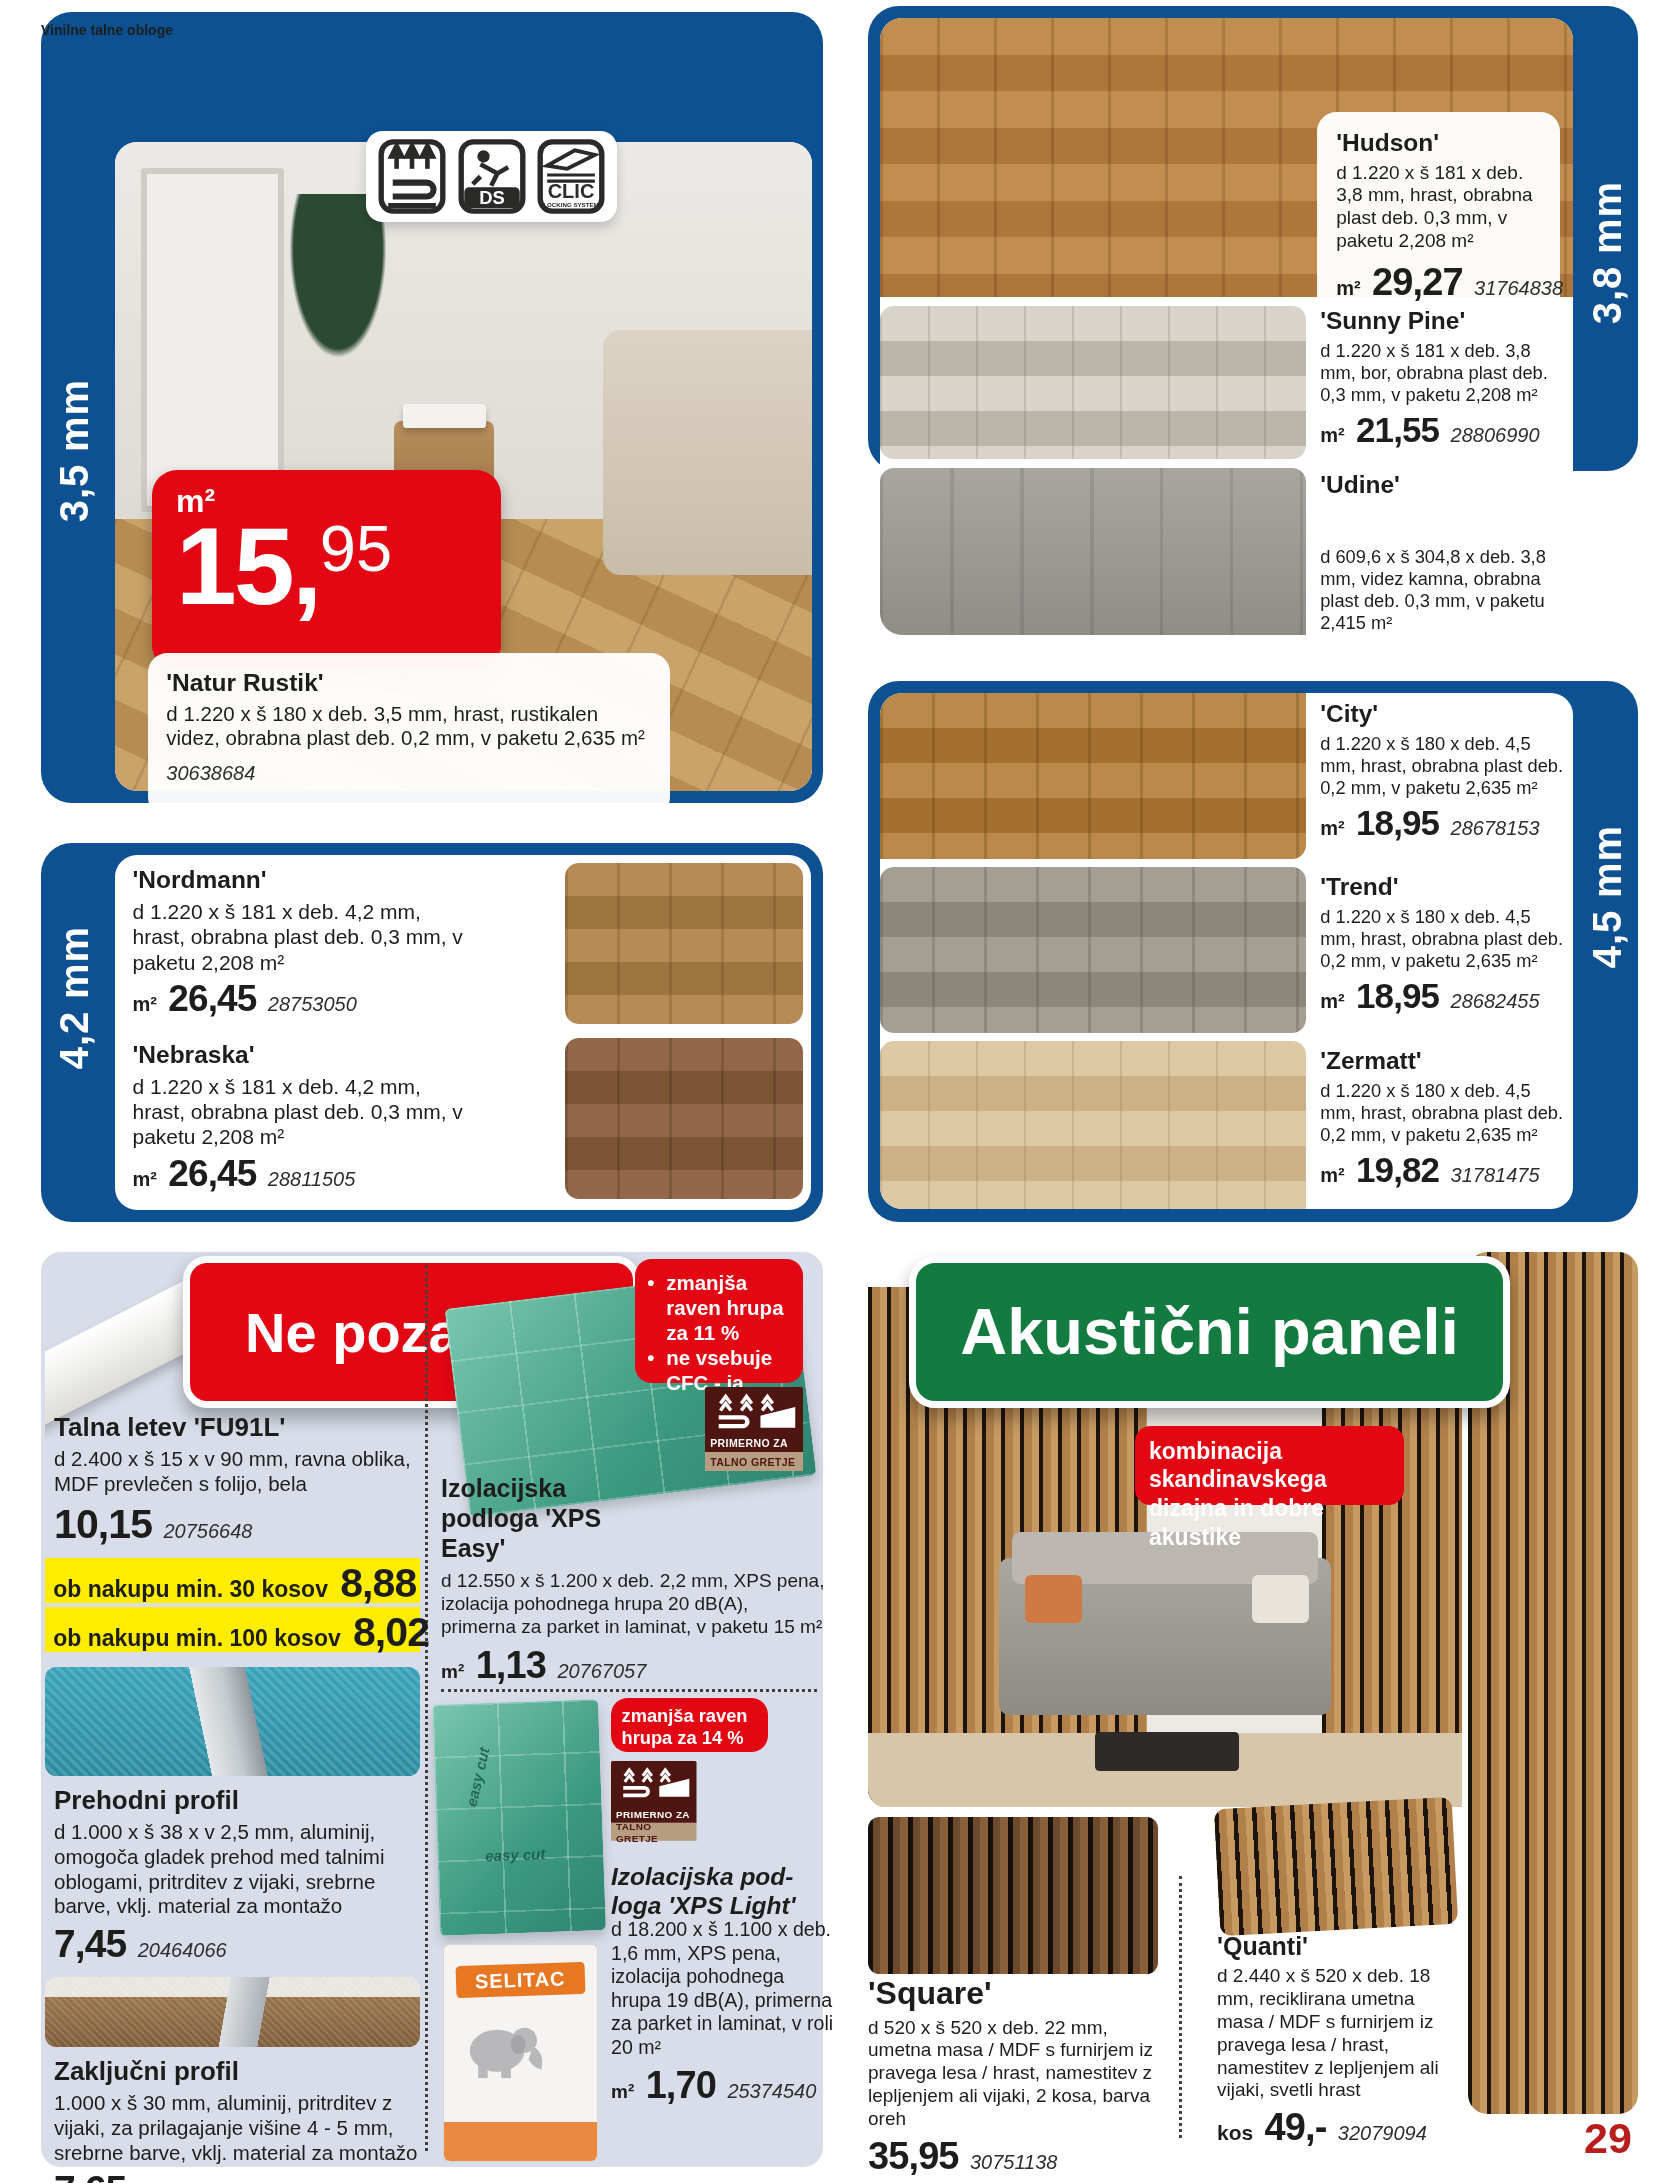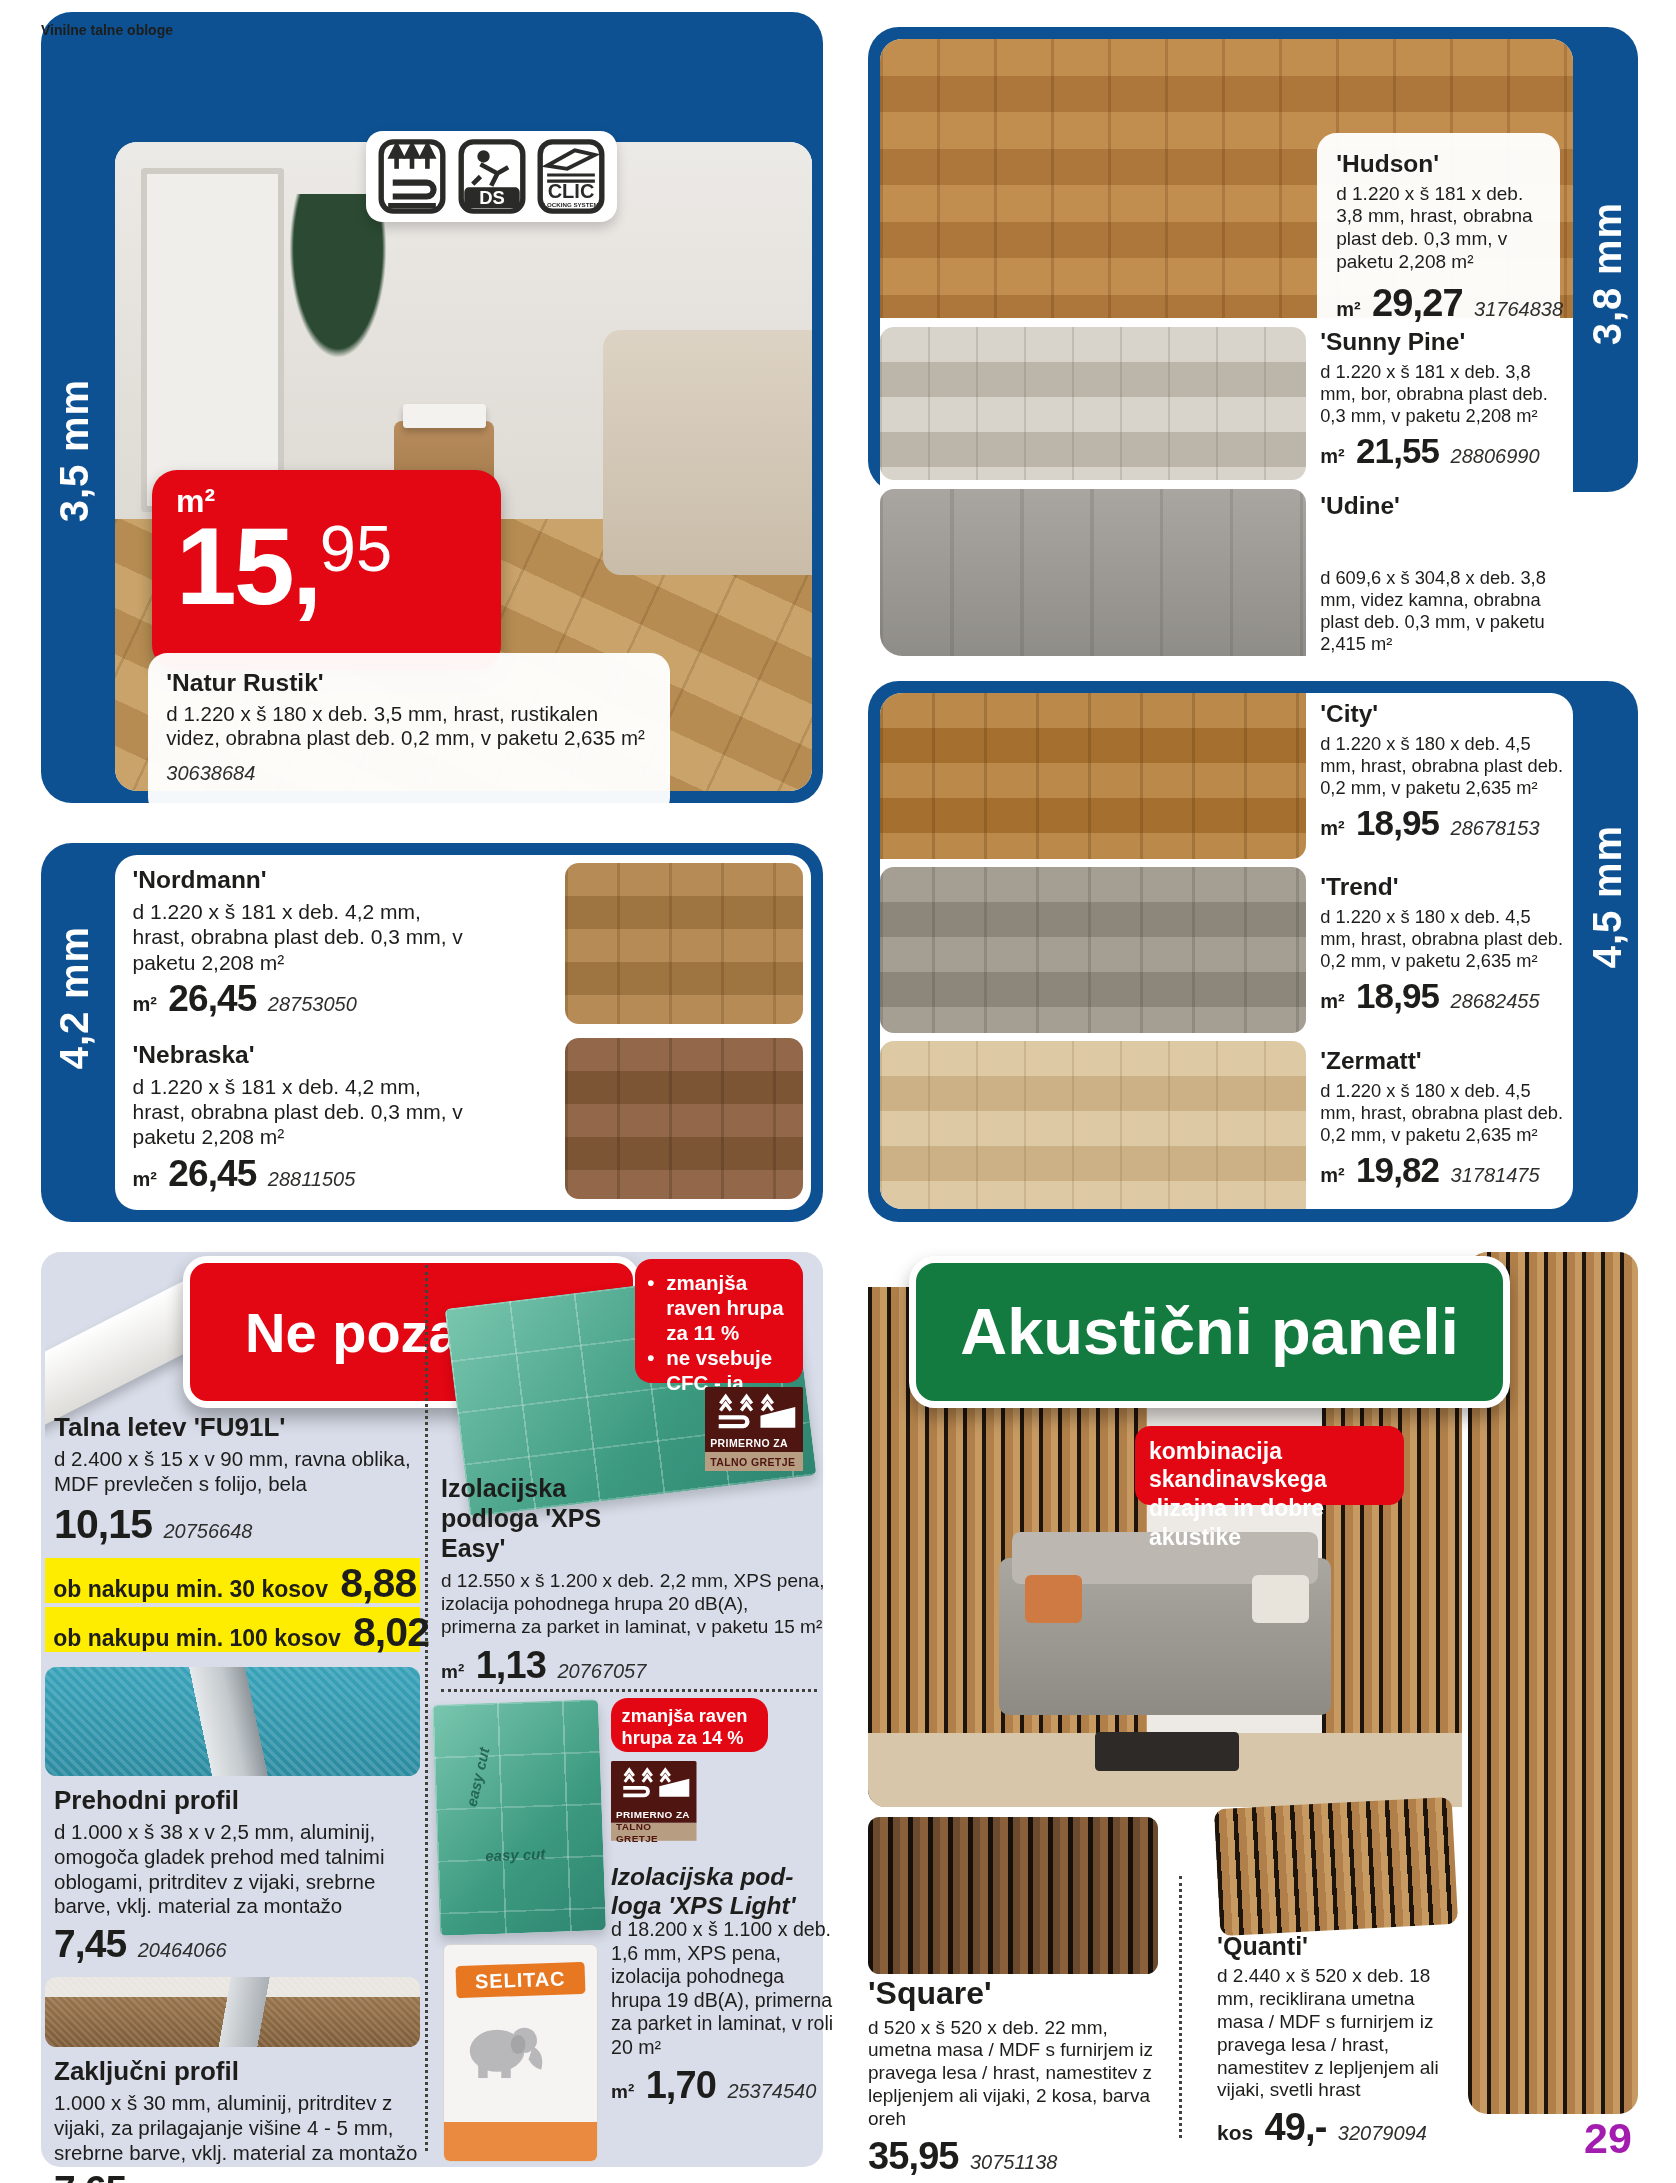--- a/index.html
+++ b/index.html
@@ -82,21 +82,21 @@
   .skirt-wrap{position:absolute;overflow:hidden;}
   .skirt{position:absolute;width:245px;height:65px;left:-39px;top:57px;transform:rotate(-27deg);
       background:linear-gradient(#ffffff,#dddcd8);border-radius:4.4px;box-shadow:0 6.1px 10.5px rgba(0,0,0,.22);}
   
   #akustik{position:absolute;left:868px;top:1252px;width:770px;height:913px;}
   .banner-green{position:absolute;background:#137a40;border:7px solid #fff;border-radius:26px;color:#fff;
       font-weight:bold;display:flex;align-items:center;justify-content:center;
       box-shadow:0 9.6px 17.5px rgba(0,0,0,.30);}
   .bubble{position:absolute;background:#e30613;border-radius:15.7px;color:#fff;font-weight:bold;
       font-size:23px;line-height:1.25;padding:10.5px 14px;box-sizing:border-box;}
-  .pagenum{position:absolute;left:1584px;top:2114px;color:#a21caf;font-size:43px;font-weight:bold;}
+  .pagenum{position:absolute;left:1584px;top:2114px;color:#b91c1c;font-size:43px;font-weight:bold;}
   
   .scene{position:absolute;overflow:hidden;}
   .shape{position:absolute;}
 </style>
 </head>
 <body>
 
 <div class="page">
 
   <section class="bluebox" style="left:41px;top:12.2px;width:782px;height:791px;">
@@ -158,21 +158,21 @@
       </div>
     </div>
 
     <div class="card" style="left:107px;top:641px;width:485px;height:131px;">
       <div class="prod-name" style="font-size:24.5px;">'Natur Rustik'</div>
       <div class="prod-desc" style="font-size:20.5px;">d 1.220 x š 180 x deb. 3,5 mm, hrast, rustikalen videz, obrabna plast deb. 0,2 mm, v paketu 2,635 m²</div>
       <div class="code" style="margin-top:11.4px;">30638684</div>
     </div>
   </section>
 
-  <section class="bluebox" style="left:868px;top:27px;width:770px;height:465px;">
+  <section class="bluebox" style="left:868px;top:6px;width:770px;height:465px;">
     <div class="inner" style="left:12.2px;top:12.2px;width:693px;height:617px;">
       <div class="photo wood-hudson" style="left:0;top:0;width:693px;height:279px;border-radius:17.5px 17.5px 0 0;"></div>
       <div class="card" style="left:437px;top:94px;width:243px;height:336px;padding:17.5px 19px;box-sizing:border-box;">
         <div class="prod-name">'Hudson'</div>
         <div class="prod-desc">d 1.220 x š 181 x deb. 3,8 mm, hrast, obrabna plast deb. 0,3 mm, v paketu 2,208 m²</div>
         <div class="price-row">
           <span class="unit">m²</span>
           <span class="price" style="font-size:38px;">29,27</span>
           <span class="code">31764838</span>
         </div>

